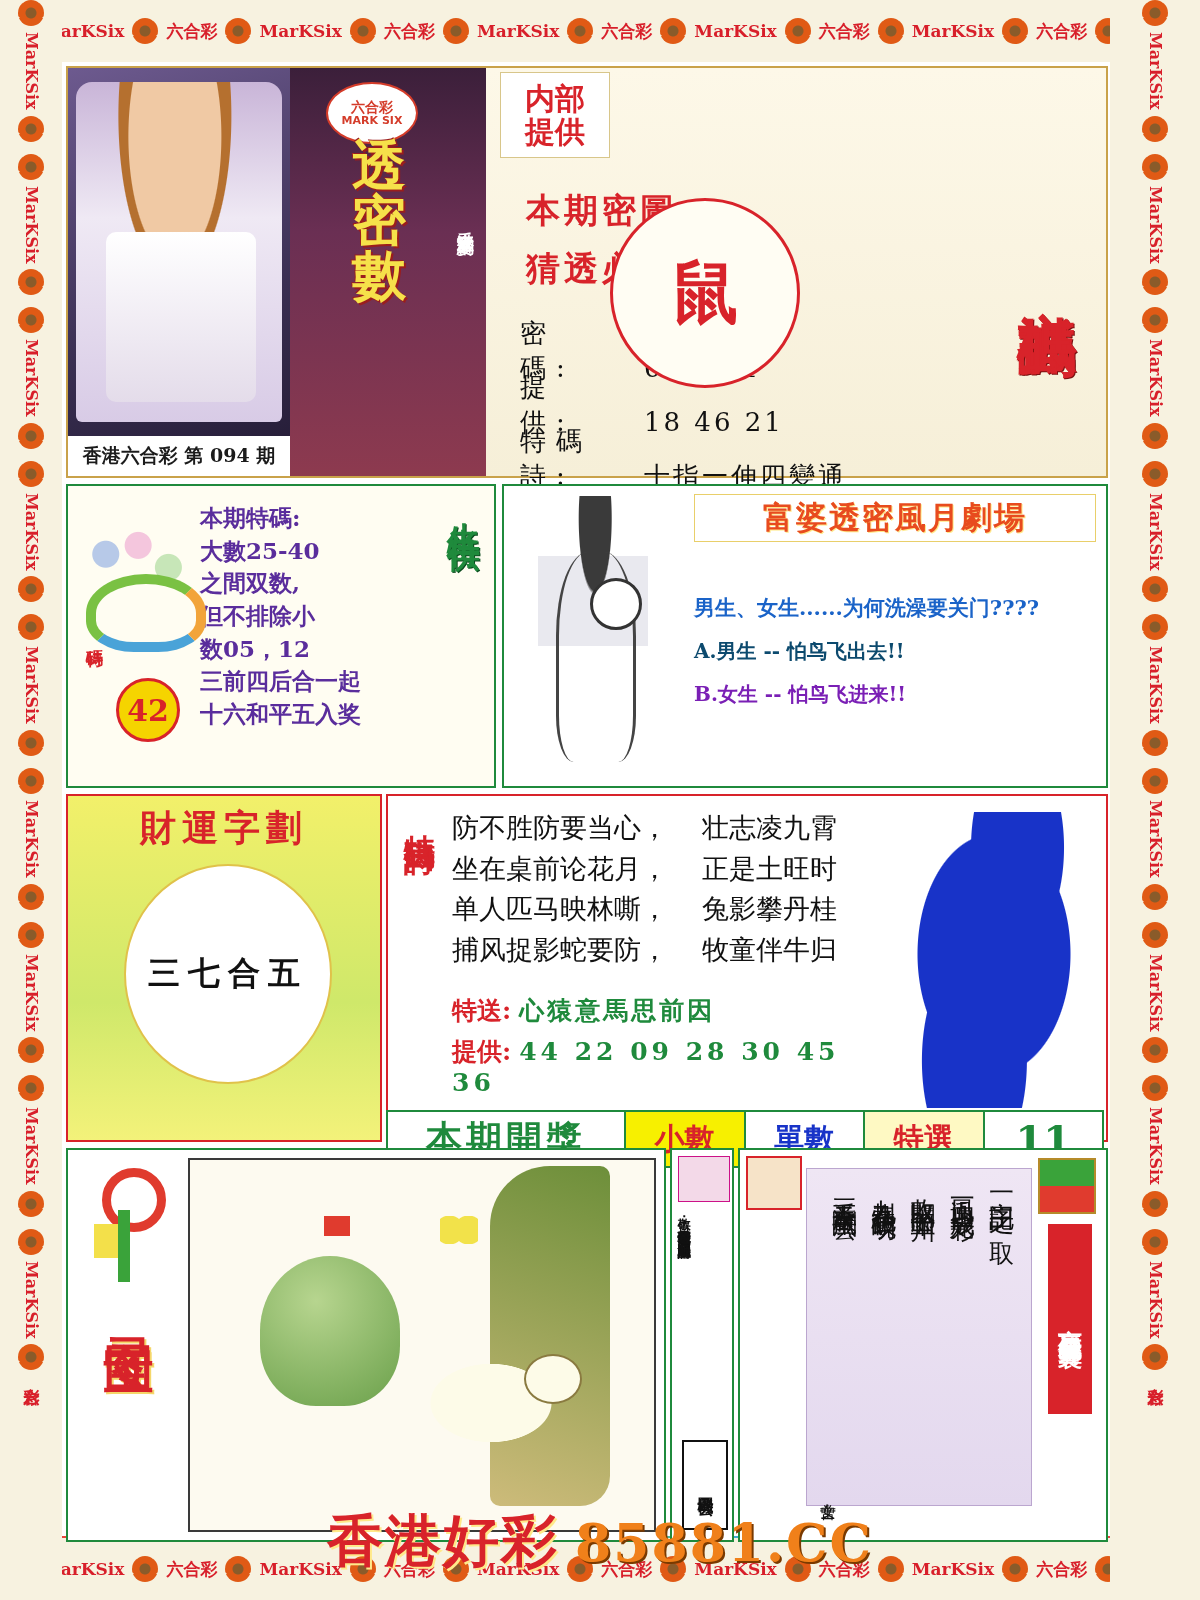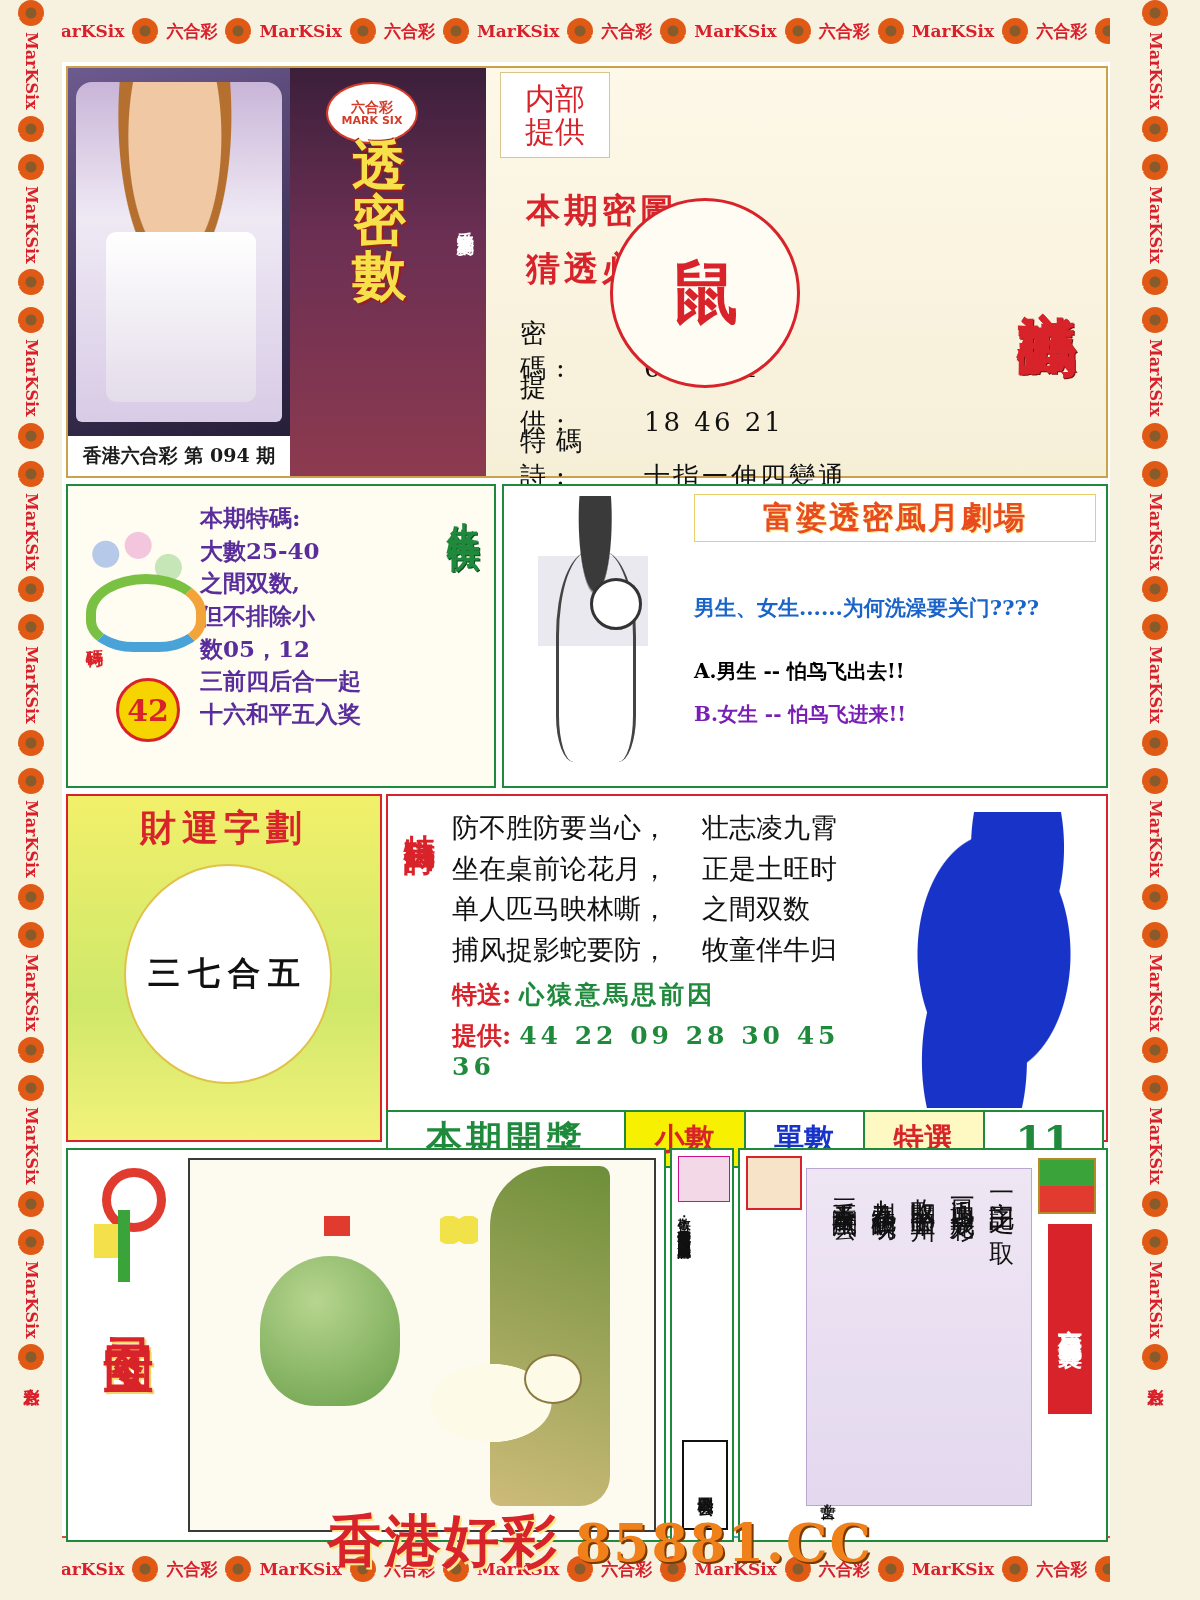--- a/index.html
+++ b/index.html
@@ -107,21 +107,21 @@
     font-size:17px;color:#ffffff;font-weight:bold;letter-spacing:2px;
     font-family:"DejaVu Serif","Liberation Serif",serif;
   }
   .hero-mid{flex:1;position:relative;padding:10px 0 0 0;}
   .badge-neibu{
     position:absolute;left:14px;top:4px;width:108px;height:84px;background:#ffffff;
     border:1px solid #d8c68a;display:flex;flex-direction:column;
     align-items:center;justify-content:center;line-height:1.1;
   }
   .badge-neibu span{
-    font-size:30px;font-weight:normal;color:#d8232a;
+    font-size:30px;font-weight:bold;color:#d8232a;
     font-family:"DejaVu Serif","Liberation Serif",serif;
   }
   .mi-tu-1,.mi-tu-2{
     position:absolute;left:40px;font-size:34px;font-weight:bold;color:#d8232a;
     font-family:"DejaVu Serif","Liberation Serif",serif;letter-spacing:4px;
   }
   .mi-tu-1{top:120px;}
   .mi-tu-2{top:178px;}
   .kv{position:absolute;left:34px;font-size:26px;color:#111;font-family:"DejaVu Serif","Liberation Serif",serif;}
   .kv .k{display:inline-block;width:124px;letter-spacing:10px;}
@@ -210,21 +210,21 @@
     height:46px;background:#ffffff;border:1px solid #f3a;border-color:#e9cf6a;
     display:flex;align-items:center;justify-content:center;
     font-size:31px;font-weight:bold;color:#e84b1e;letter-spacing:2px;
     font-family:"DejaVu Serif","Liberation Serif",serif;
     text-shadow:1px 1px 0 #ffe98a;
   }
   .drama-q{
     margin-top:52px;font-size:21px;font-weight:bold;color:#1a63c8;
     font-family:"DejaVu Serif","Liberation Serif",serif;
   }
-  .drama-a{margin-top:36px;font-size:20px;font-weight:bold;color:#000000;font-family:"DejaVu Serif","Liberation Serif",serif;}
+  .drama-a{margin-top:16px;font-size:20px;font-weight:bold;color:#0c4a6e;font-family:"DejaVu Serif","Liberation Serif",serif;}
   .drama-b{margin-top:16px;font-size:20px;font-weight:bold;color:#7a1fb5;font-family:"DejaVu Serif","Liberation Serif",serif;}
 
   
   .row3{position:absolute;left:66px;top:794px;width:1042px;height:348px;display:flex;gap:4px;}
   .caiyun{
     width:316px;border:2px solid #d8232a;box-sizing:border-box;
     background:linear-gradient(180deg,#f2f06a,#cfe86a 60%,#f3f27a);
     position:relative;
   }
   .caiyun-title{
@@ -253,21 +253,21 @@
   .poem-label span{
     writing-mode:vertical-rl;font-size:31px;font-weight:bold;color:#d8232a;letter-spacing:4px;
     font-family:"DejaVu Serif","Liberation Serif",serif;
   }
   .poem-body{flex:1;padding:12px 4px 0 0;}
   .poem-line{
     font-size:27px;color:#111;font-family:"DejaVu Serif","Liberation Serif",serif;
     line-height:1.5;display:flex;gap:34px;
   }
   .poem-line b{font-weight:normal;}
-  .tesong{margin-top:8px;font-size:25px;font-family:"DejaVu Serif","Liberation Serif",serif;}
+  .tesong{margin-top:24px;font-size:25px;font-family:"DejaVu Serif","Liberation Serif",serif;}
   .tesong .lab{color:#d8232a;font-weight:bold;}
   .tesong .val{color:#1f8a3c;font-weight:bold;letter-spacing:3px;}
   .tigong{margin-top:8px;font-size:25px;font-family:"DejaVu Serif","Liberation Serif",serif;}
   .tigong .lab{color:#d8232a;font-weight:bold;}
   .tigong .val{color:#1f8a3c;font-weight:bold;letter-spacing:4px;}
   .monkey{
     width:226px;position:relative;background:#ffffff;
   }
   .monkey-fig{
     position:absolute;left:16px;top:16px;width:196px;height:296px;
@@ -640,21 +640,21 @@
         <div class="poem-line">
           <b>防不胜防要当心，</b>
           <b>壮志凌九霄</b>
         </div>
         <div class="poem-line">
           <b>坐在桌前论花月，</b>
           <b>正是土旺时</b>
         </div>
         <div class="poem-line">
           <b>单人匹马映林嘶，</b>
-          <b>之間双数</b>
+          <b>兔影攀丹桂</b>
         </div>
         <div class="poem-line">
           <b>捕风捉影蛇要防，</b>
           <b>牧童伴牛归</b>
         </div>
         <div class="tesong">
           <span class="lab">特送:</span>
           <span class="val">心猿意馬思前因</span>
         </div>
         <div class="tigong">

